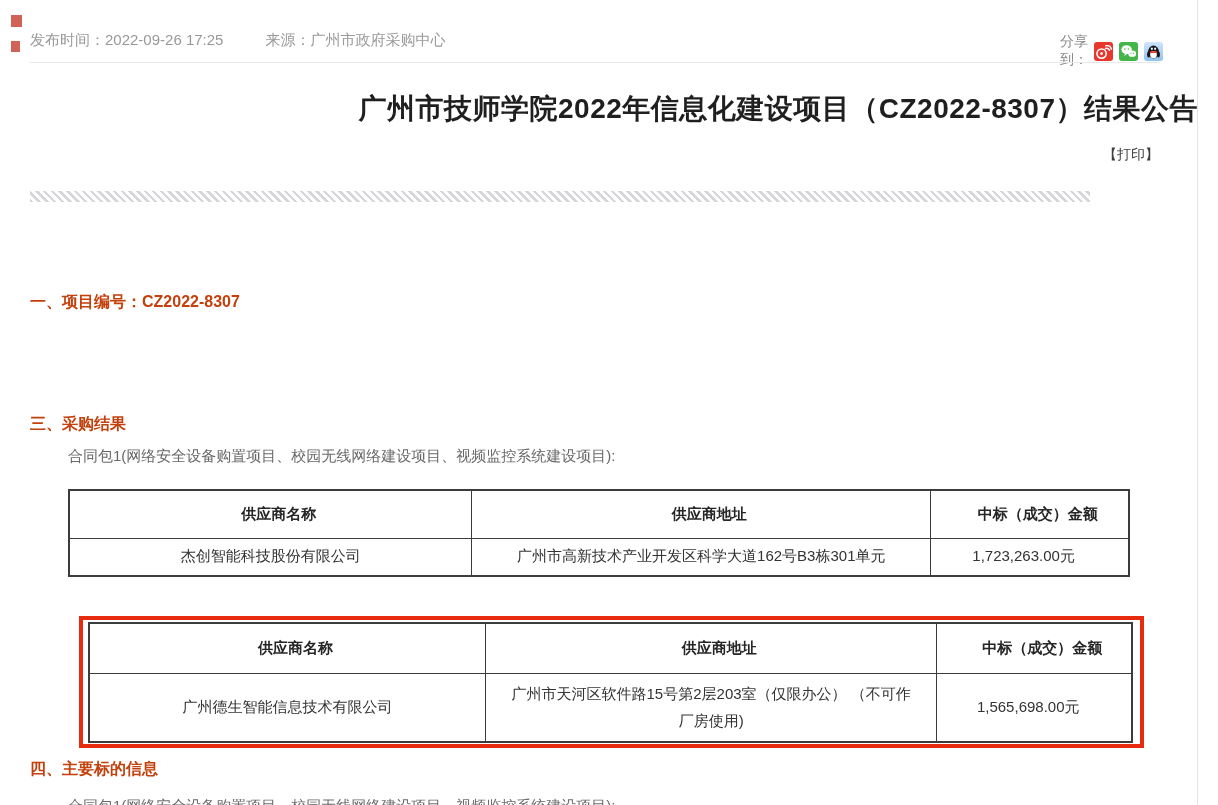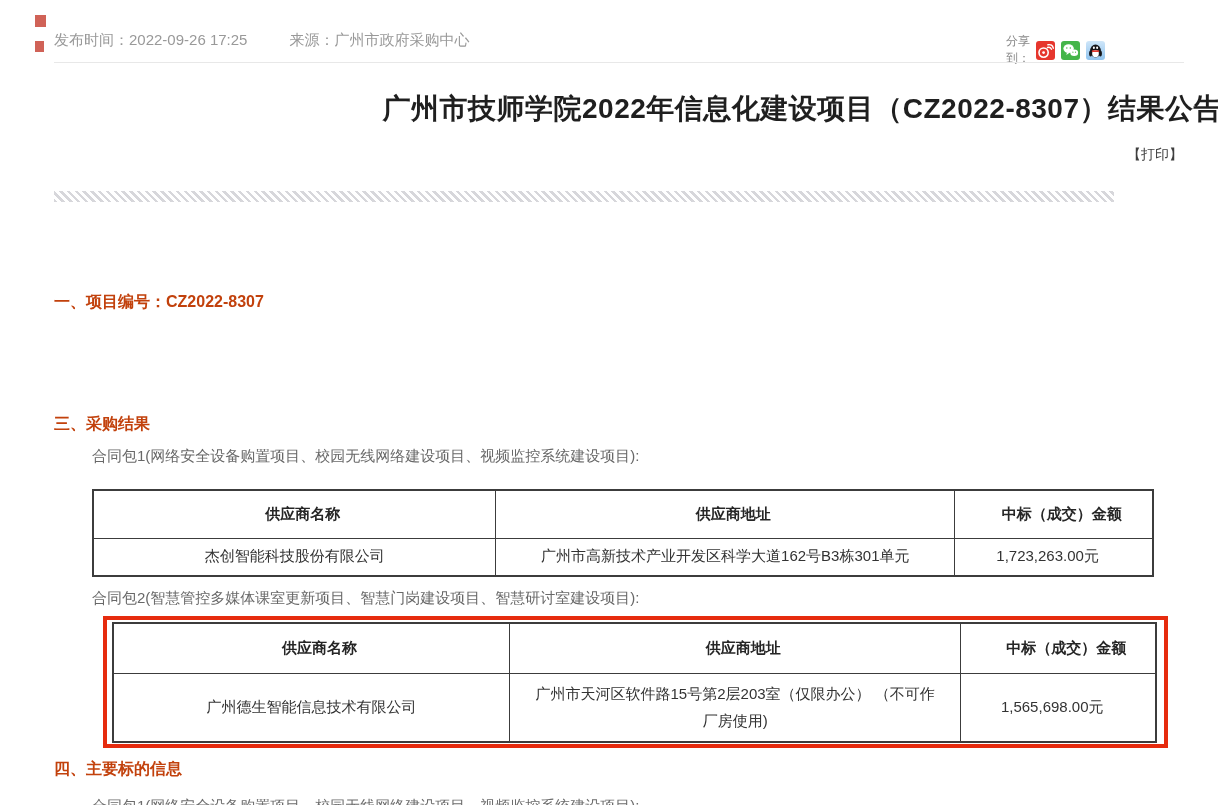--- a/index.html
+++ b/index.html
@@ -1,29 +1,29 @@
 <!DOCTYPE html>
 <html><head>
 <meta charset="utf-8">
 <style>
   * { margin:0; padding:0; box-sizing:border-box; }
   html,body { width:1218px; height:805px; background:#ffffff; overflow:hidden;
     font-family:"Liberation Sans","DejaVu Sans",sans-serif; }
-  .page { position:relative; width:1036px; height:805px; background:#fff;margin-left:24px; }
+  .page { position:relative; width:1036px; height:805px; background:#fff; }
   .page-right-border { position:absolute; left:1197px; top:0; width:1px; height:805px; background:#e4e4e6; }
 
   
   .red-mark { position:absolute; background:#c8473a; opacity:.85; }
   .red-mark.m1 { left:11px; top:15px; width:11px; height:12px; }
   .red-mark.m2 { left:11px; top:41px; width:9px;  height:11px; }
 
   
   .topbar { position:absolute; left:30px; top:31px; font-size:15px; color:#999; white-space:nowrap; }
   .topbar .src { margin-left:42px; }
-  .sharebar { position:absolute; left:982px; top:33px; font-size:12px; color:#888; display:flex; align-items:center; }
+  .sharebar { position:absolute; left:1060px; top:33px; font-size:14px; color:#888; display:flex; align-items:center; }
   .share-icon { width:19px; height:19px; border-radius:3px; margin-left:6px; display:inline-block; cursor:pointer; }
   .share-icon svg { display:block; width:19px; height:19px; }
   .topbar-divider { position:absolute; left:30px; top:62px; width:1130px; height:1px; background:#e8e8e8; }
 
   
   .title { position:absolute; left:0; top:90px; width:1198px; text-align:right;
     font-size:28px; font-weight:700; color:#1f1f1f; letter-spacing:.5px; }
   .print-btn { position:absolute; left:1103px; top:146px; font-size:14px; color:#3f3f3f; cursor:pointer; white-space:nowrap; }
 
   
@@ -131,21 +131,20 @@
     </thead>
     <tbody>
       <tr>
         <td>杰创智能科技股份有限公司</td>
         <td>广州市高新技术产业开发区科学大道162号B3栋301单元</td>
         <td class="amount">1,723,263.00元</td>
       </tr>
     </tbody>
   </table>
 
-  <div class="pkg-label p2">合同包2(智慧管控多媒体课室更新项目、智慧门岗建设项目、智慧研讨室建设项目):</div>
 
   <table class="result t2">
     <colgroup>
         <col class="c-name">
         <col class="c-addr">
         <col class="c-amt">
       </colgroup>
     <thead>
       <tr>
         <th>供应商名称</th>

